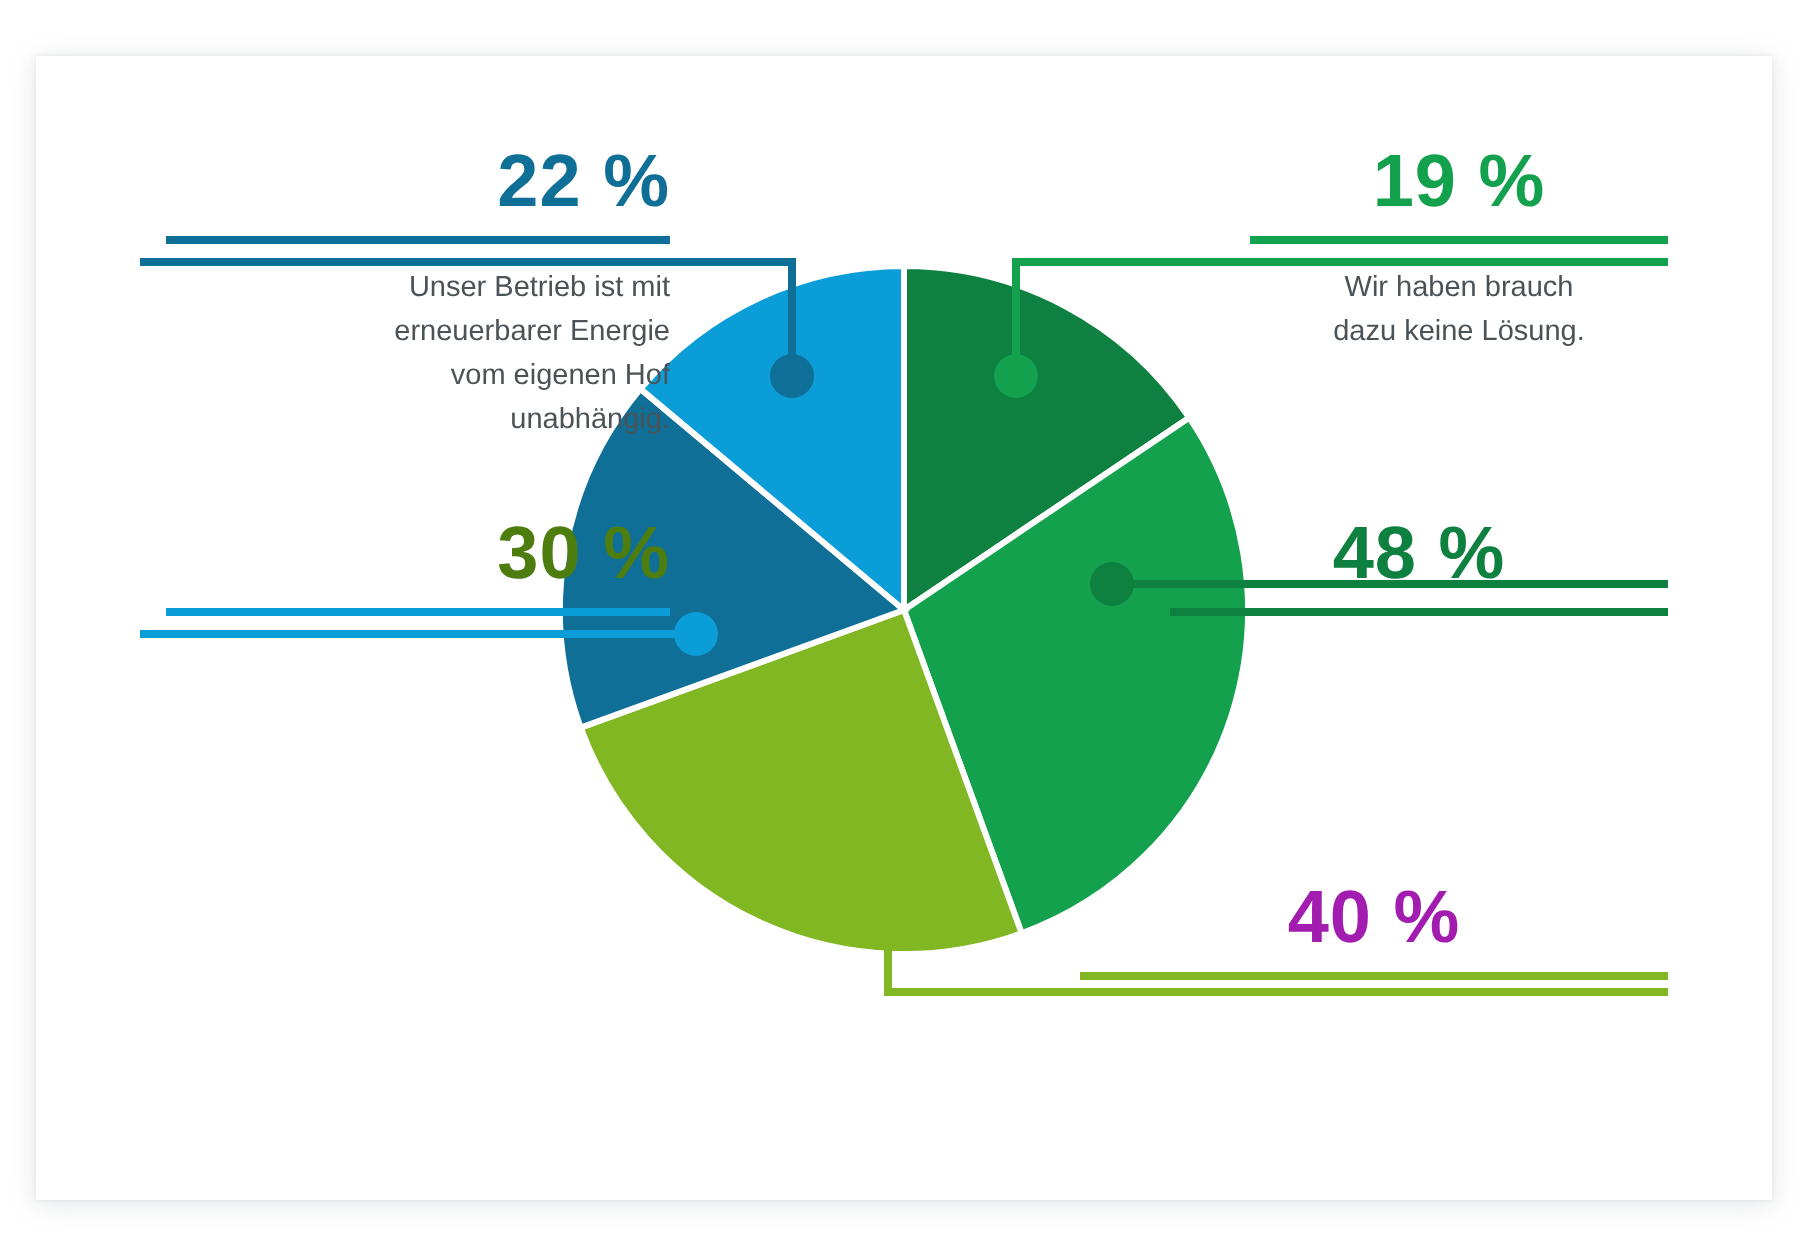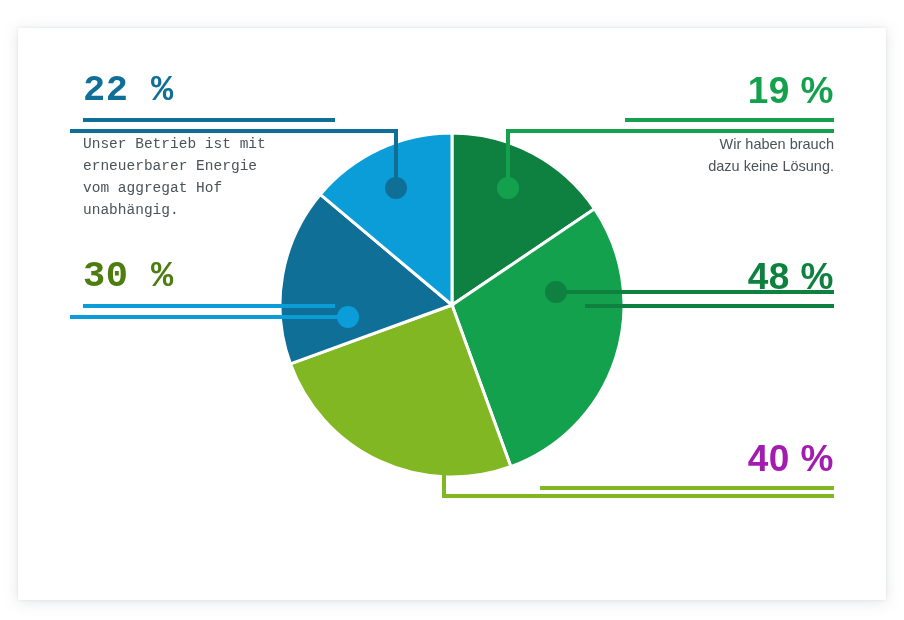--- a/index.html
+++ b/index.html
@@ -65,25 +65,25 @@
   .desc {
     font-size: 14.5px;
     line-height: 1.52;
     color: #4b5358;
     margin-top: 11px;
     white-space: pre-line;
   }
 
   
   .align-left .pct,
-  .align-left .desc { text-align: left; font-family: Liberation Mono, monospace; }
+  .align-left .desc { text-align: right; }
 
   
   .align-right .pct,
-  .align-right .desc { text-align: right; }
+  .align-right .desc { text-align: center; }
 
   
   #block-22  { left: 83px;  top: 72px;  width: 252px; }
   #block-30  { left: 83px;  top: 258px; width: 252px; }
   #block-19  { left: 625px; top: 72px;  width: 209px; }
   #block-48  { left: 585px; top: 238px; width: 249px; }
   #block-40  { left: 540px; top: 440px; width: 294px; }
 
   #block-22 .rule { width: 252px; }
   #block-30 .rule { width: 252px; }
@@ -128,21 +128,21 @@
       <circle id="dot-48" r="11" cx="556" cy="292" fill="#0e8040"></circle>
       <circle id="dot-40" r="11" cx="444" cy="452" fill="#81b723"></circle>
     </g>
   </svg>
 
   <div class="label-block align-left" id="block-22">
     <div class="pct" style="color: rgb(15, 111, 151);">22 %</div>
     <div class="rule" style="background: rgb(15, 111, 151);"></div>
     <div class="desc">Unser Betrieb ist mit
 erneuerbarer Energie
-vom aggregat Hof
+vom eigenen Hof
 unabhängig.</div>
   </div>
 
   <div class="label-block align-left" id="block-30">
     <div class="pct" style="color: #4d7c0f;">30 %</div>
     <div class="rule" style="background: rgb(11, 157, 216);"></div>
   </div>
 
   <div class="label-block align-right" id="block-19">
     <div class="pct" style="color: rgb(20, 161, 77);">19 %</div>

